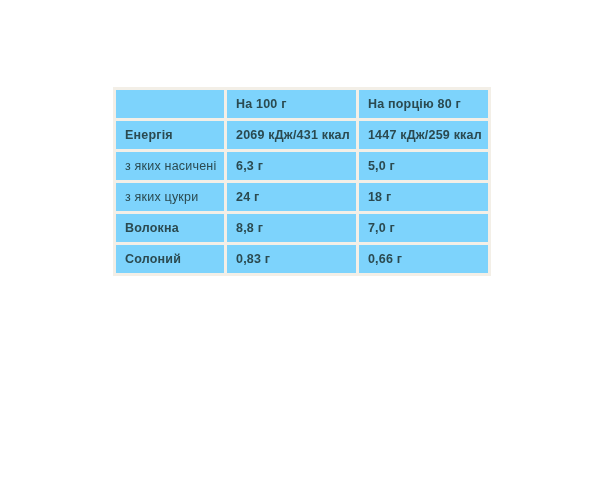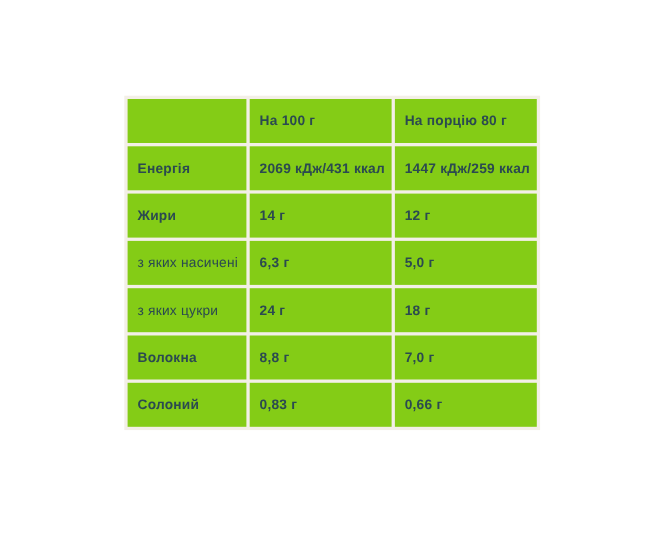--- a/index.html
+++ b/index.html
@@ -19,22 +19,22 @@
     left: 113px;
     top: 87px;
     border-collapse: separate;
     border-spacing: 3px;
     background: #f3efe7;
     color: #2b4a50;
     font-size: 12.5px;
   }
   table.nutrition th,
   table.nutrition td {
-    background: #84cc16;
-    height: 40px;
+    background: #7dd3fc;
+    height: 28px;
     vertical-align: middle;
     text-align: left;
     padding: 0 6px 0 9px;
     white-space: nowrap;
     box-sizing: border-box;
     font-weight: bold;
     letter-spacing: 0.2px;
   }
   .c1 { min-width: 108px; margin-top: 48px; }
   .c2 { min-width: 123px; }
@@ -52,25 +52,20 @@
       <th class="c2">На 100 г</th>
       <th class="c3">На порцію 80 г</th>
     </tr>
   </thead>
   <tbody>
     <tr>
       <td class="c1 lbl">Енергія</td>
       <td class="c2 val">2069 кДж/431 ккал</td>
       <td class="c3 val">1447 кДж/259 ккал</td>
     </tr>
-    <tr>
-      <td class="c1 lbl">Жири</td>
-      <td class="c2 val">14 г</td>
-      <td class="c3 val">12 г</td>
-    </tr>
     <tr class="sub">
       <td class="c1 lbl">з яких насичені</td>
       <td class="c2 val">6,3 г</td>
       <td class="c3 val">5,0 г</td>
     </tr>
     <tr class="sub">
       <td class="c1 lbl">з яких цукри</td>
       <td class="c2 val">24 г</td>
       <td class="c3 val">18 г</td>
     </tr>

